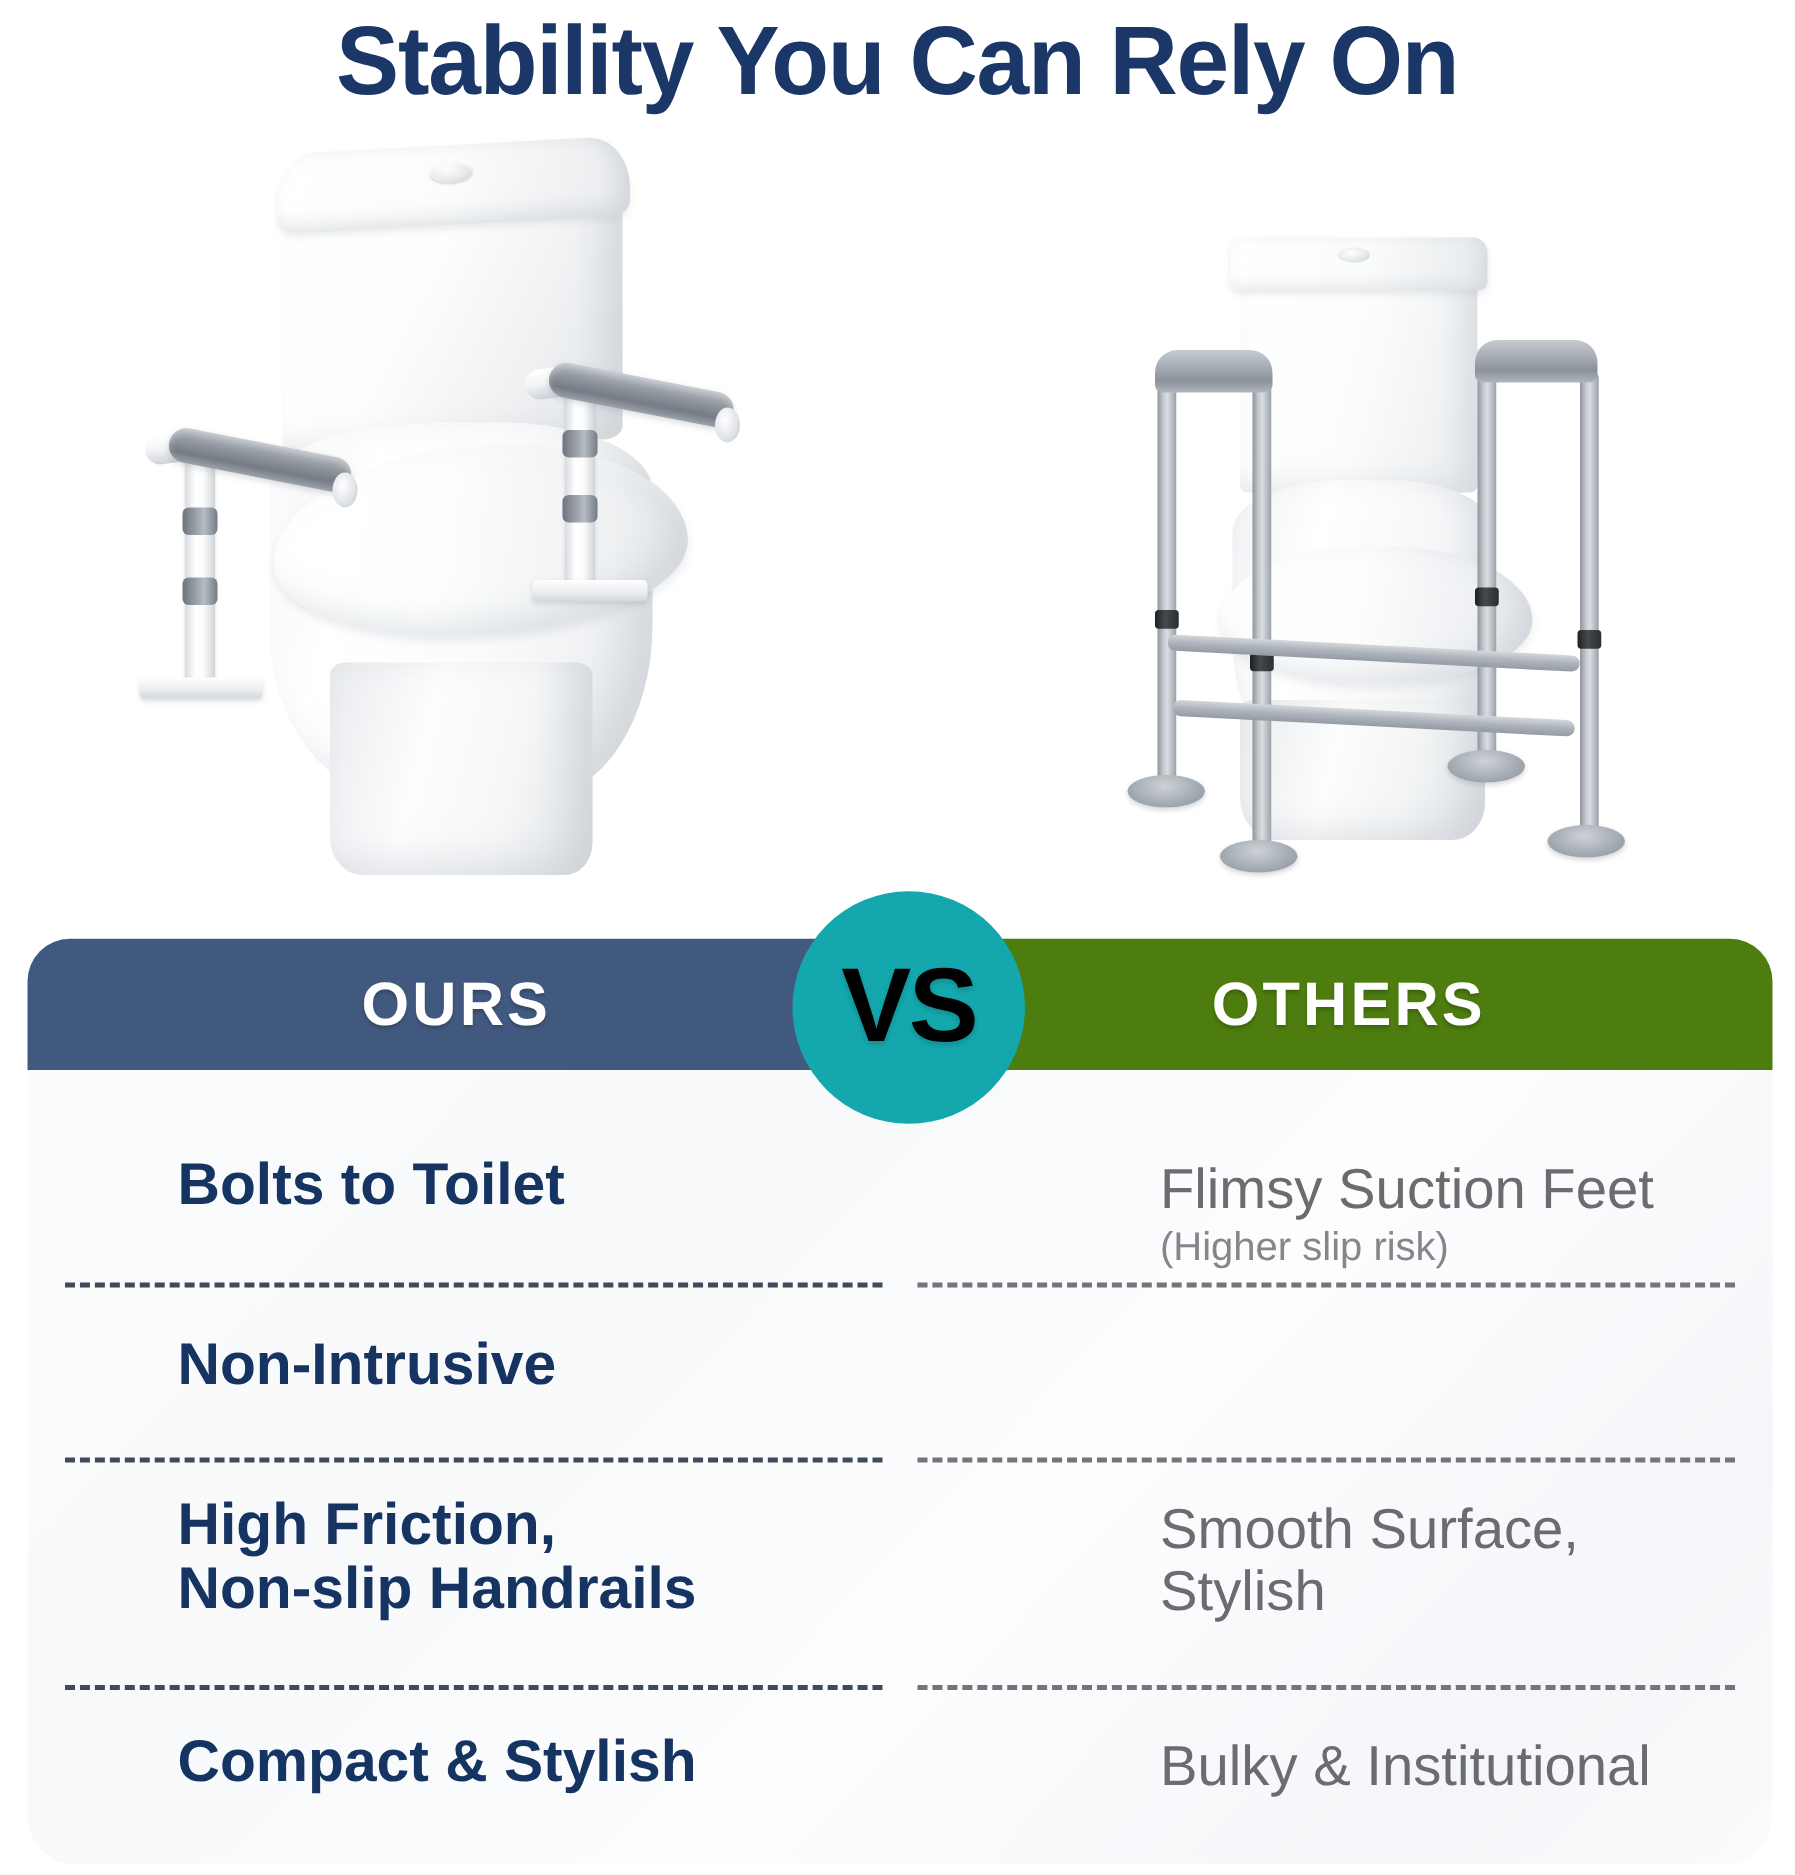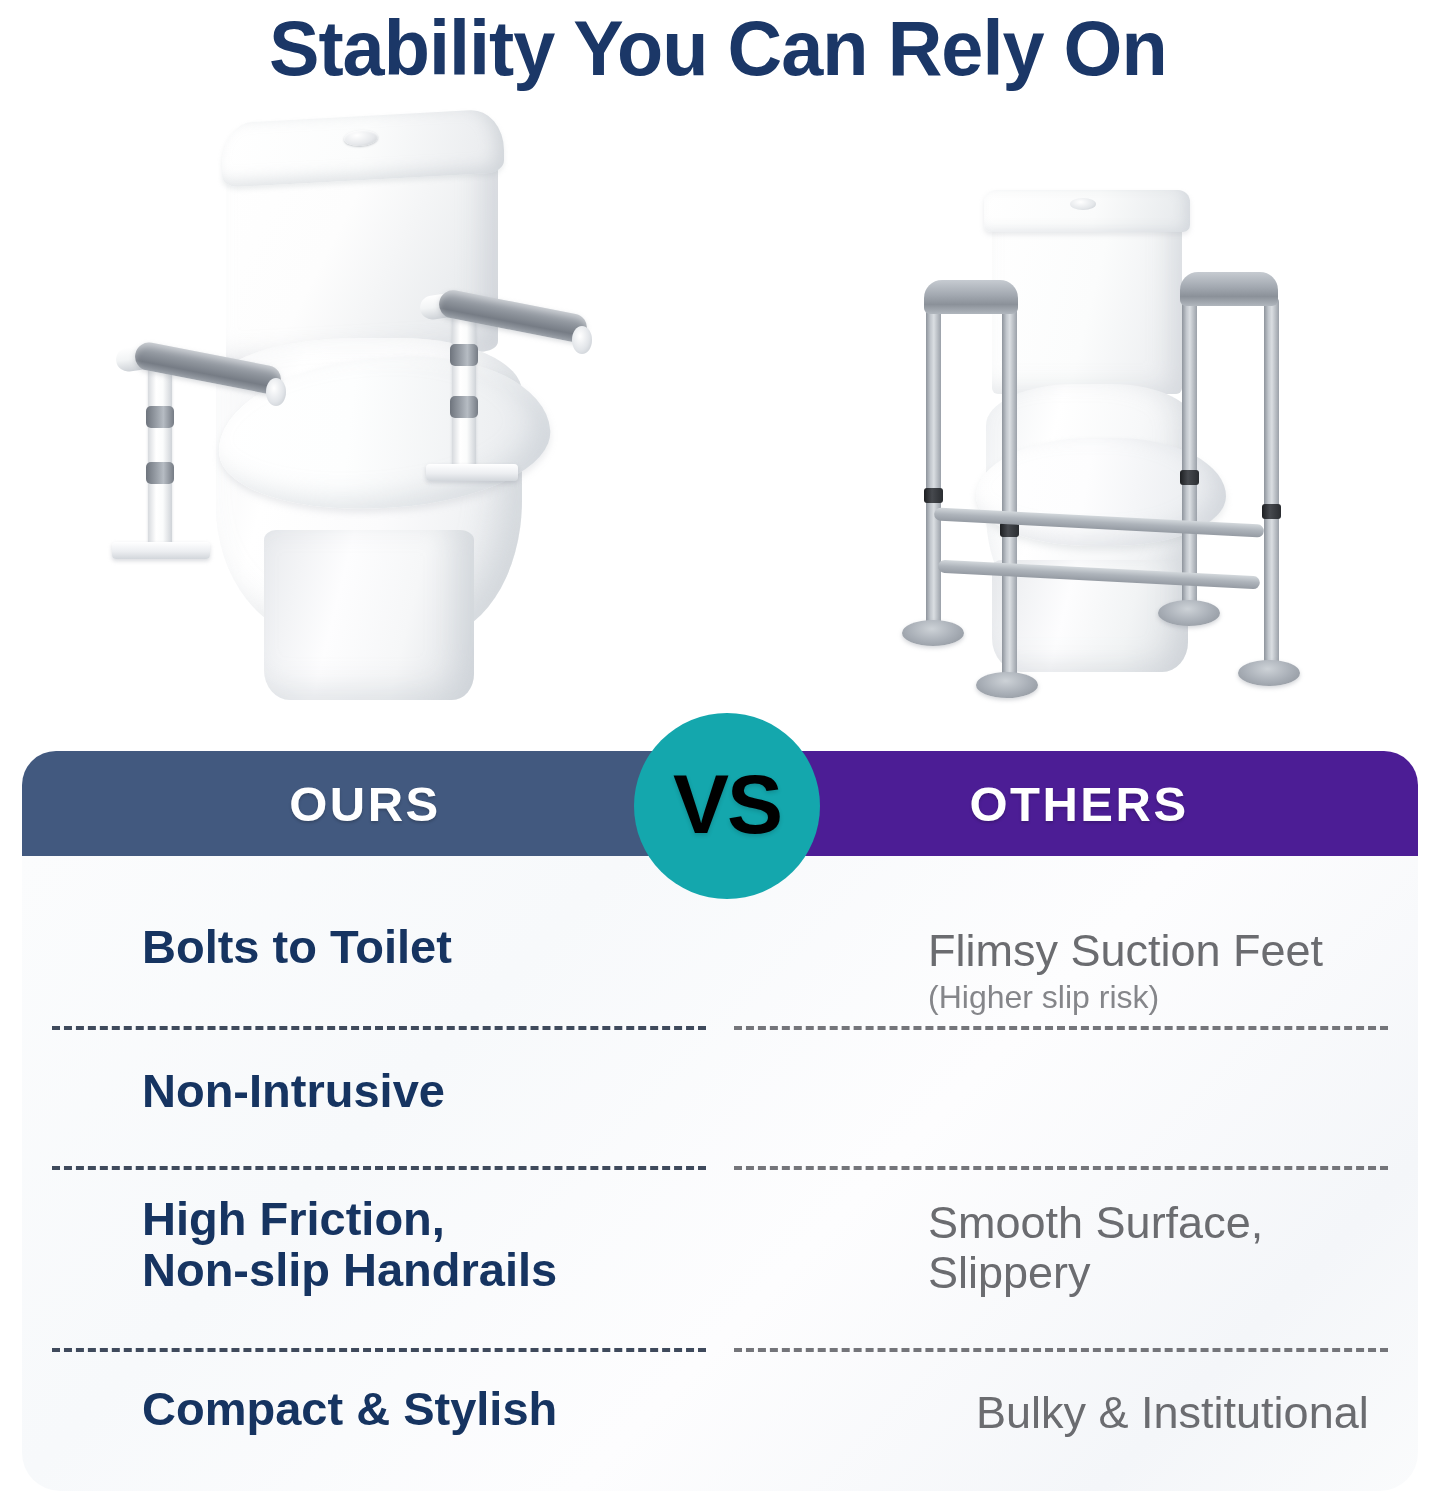--- a/index.html
+++ b/index.html
@@ -219,21 +219,21 @@
 
   .hdr { position: absolute; left: 0; top: 0; width: 1396px; height: 105px; display: flex; }
   .hdr-left {
     width: 698px; height: 105px;
     background: #42597f;
     border-radius: 34px 0 0 0;
     display: flex; align-items: center; justify-content: center;
   }
   .hdr-right {
     width: 698px; height: 105px;
-    background: #4c1d95;
+    background: #4d7c0f;
     border-radius: 0 34px 0 0;
     display: flex; align-items: center; justify-content: center;
   }
   .hdr-label {
     color: #ffffff; font-size: 49px; font-weight: bold; letter-spacing: 2.5px;
     text-shadow: 0 2px 3px rgba(0,0,0,.20);
   }
   .hdr-left .hdr-label  { transform: translateX(-6px); }
   .hdr-right .hdr-label { transform: translateX(10px); }
 
@@ -411,35 +411,35 @@
       <div class="row" style="height:182px;">
         <div class="cell">
           <div class="cell-inner" style="left:120px; top:28px;">
             <div class="lbl-ours">High Friction,</div>
             <div class="lbl-ours">Non-slip Handrails</div>
           </div>
         </div>
         <div class="cell">
           <div class="cell-inner" style="left:208px; top:32px;">
             <div class="lbl-others">Smooth Surface,</div>
-            <div class="lbl-others">Slippery</div>
+            <div class="lbl-others">Stylish</div>
           </div>
         </div>
         <div class="dash" style="left:30px; top:182px; width:654px;"></div>
         <div class="dash right" style="left:712px; top:182px; width:654px;"></div>
       </div>
 
       <div class="row" style="height:120px;">
         <div class="cell">
           <div class="cell-inner" style="left:120px; top:36px;">
             <div class="lbl-ours">Compact &amp; Stylish</div>
           </div>
         </div>
         <div class="cell">
-          <div class="cell-inner" style="left:208px; top:40px;margin-left:48px;">
+          <div class="cell-inner" style="left:208px; top:40px;">
             <div class="lbl-others">Bulky &amp; Institutional</div>
           </div>
         </div>
       </div>
 
     </div>
   </div>
 </div>
 
 </body></html>

